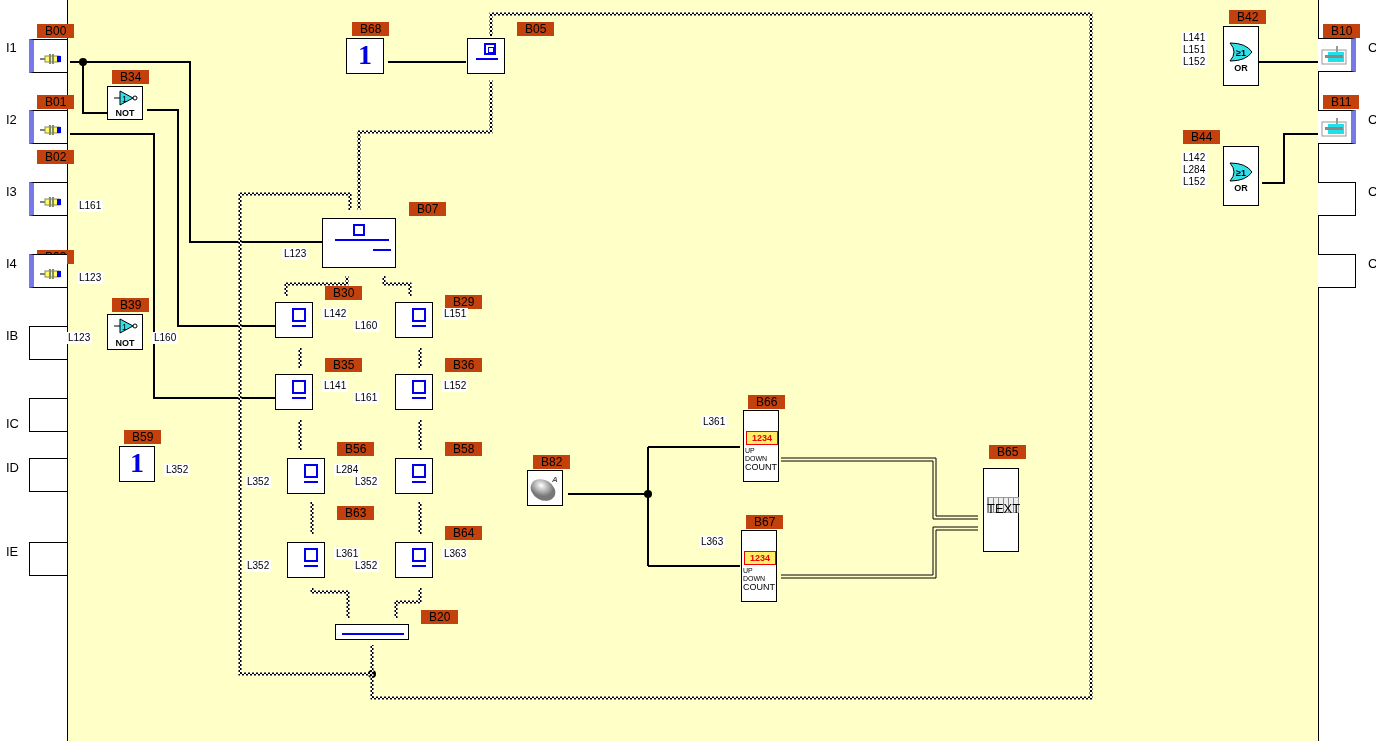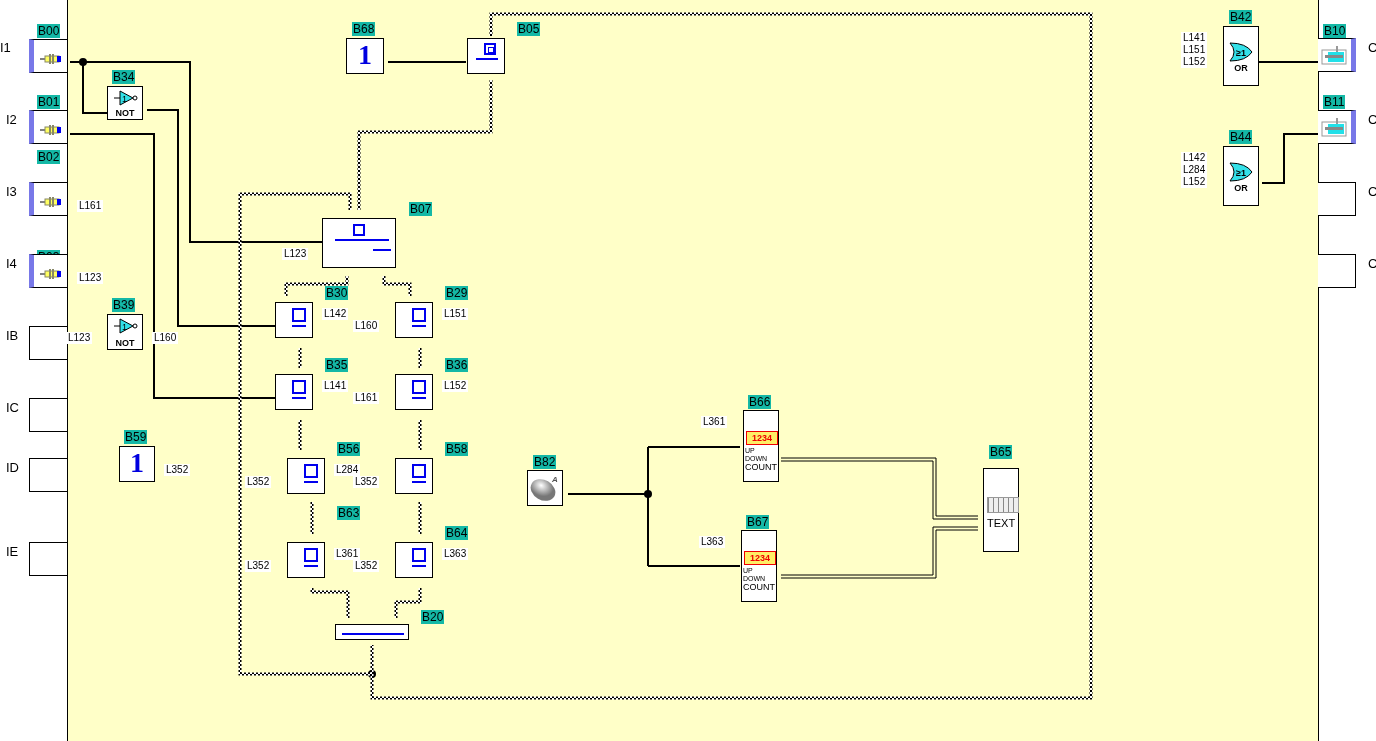--- a/index.html
+++ b/index.html
@@ -5,36 +5,36 @@
   html,body{margin:0;padding:0;}
   body{width:1376px;height:741px;position:relative;overflow:hidden;background:#fff;font-family:"Liberation Sans",sans-serif;}
   #canvas{position:absolute;left:67px;top:0;width:1250px;height:741px;background:#ffffc8;border-left:1px solid #000;border-right:1px solid #000;}
   svg#wires{position:absolute;left:0;top:0;width:1376px;height:741px;pointer-events:none;}
   .io-label{position:absolute;font-size:13px;color:#000;}
   .io-box{position:absolute;width:38px;height:34px;background:#fff;border:1px solid #000;box-sizing:border-box;}
   .io-box.in{border-right:none;}
   .io-box.out{border-left:none;}
   .io-box.in.active{border-left:5px solid #7878e8;}
   .io-box.out.active{border-right:5px solid #7878e8;}
-  .blk-label{position:absolute;font-size:12px;color:#000;background:#14b8a6;line-height:14px;padding:0 1px;}
+  .blk-label{position:absolute;font-size:12px;color:#000;background:#c2410c;line-height:14px;padding:0 8px;}
   .blk{position:absolute;background:#fff;border:1px solid #000;box-sizing:border-box;}
   .wl{position:absolute;font-size:10px;color:#000;background:#fff;line-height:12px;padding:0 2px;}
   .const-1{font-family:"Liberation Serif",serif;font-weight:bold;color:#0000e0;font-size:28px;text-align:center;line-height:32px;}
   .gate-txt{position:absolute;left:0;right:0;bottom:1px;text-align:center;font-size:9px;font-weight:bold;}
   .cnt-disp{position:absolute;left:2px;top:20px;width:30px;height:12px;background:#ffee66;border:1px solid #e00;color:#e00;font-size:9px;font-weight:bold;text-align:center;line-height:12px;}
   .cnt-txt{position:absolute;left:1px;top:36px;font-size:7px;line-height:8px;}
   .cnt-txt b{font-size:9px;font-weight:normal;display:block;}
 </style>
 </head>
 <body>
 
 <div id="canvas"></div>
 
 <div>
-  <span class="io-label" style="left:0;top:40px">I1</span>
+  <span class="io-label" style="left:6px;top:40px">I1</span>
   <span class="blk-label" style="left:37px;top:24px">B00</span>
   <div class="io-box in active" style="left:29px;top:39px">
       <span style="position:absolute;left:6px;top:10px;width:22px;height:10px;"><svg width="22" height="10">
           <line x1="0" y1="5" x2="6" y2="5" stroke="#000"></line>
           <rect x="5" y="2" width="14" height="6" fill="#ffff60" stroke="#886"></rect>
           <rect x="9" y="0" width="2" height="10" fill="#886"></rect>
           <rect x="12" y="0" width="2" height="10" fill="#886"></rect>
           <rect x="17" y="2" width="4" height="6" fill="#00e"></rect>
         </svg></span>
     </div>
@@ -72,21 +72,21 @@
           <rect x="5" y="2" width="14" height="6" fill="#ffff60" stroke="#886"></rect>
           <rect x="9" y="0" width="2" height="10" fill="#886"></rect>
           <rect x="12" y="0" width="2" height="10" fill="#886"></rect>
           <rect x="17" y="2" width="4" height="6" fill="#00e"></rect>
         </svg></span>
     </div>
   <span class="wl" style="left:77px;top:272px">L123</span>
 
   <span class="io-label" style="left:6px;top:328px">IB</span>
   <div class="io-box in" style="left:29px;top:326px"></div>
-  <span class="io-label" style="left:6px;top:400px">IC</span>
+  <span class="io-label" style="left:6px;top:416px">IC</span>
   <div class="io-box in" style="left:29px;top:398px"></div>
   <span class="io-label" style="left:6px;top:460px">ID</span>
   <div class="io-box in" style="left:29px;top:458px"></div>
   <span class="io-label" style="left:6px;top:544px">IE</span>
   <div class="io-box in" style="left:29px;top:542px"></div>
 </div>
 
 <div>
   <span class="blk-label" style="left:1323px;top:24px">B10</span>
   <div class="io-box out active" style="left:1318px;top:38px">
@@ -213,21 +213,21 @@
 </div>
 <span class="wl" style="left:282px;top:248px">L123</span>
 
 <span class="blk-label" style="left:325px;top:286px">B30</span>
 <div class="blk" style="left:275px;top:302px;width:38px;height:36px">
     <span style="position:absolute;left:16px;top:5px;width:14px;height:14px;border:2px solid #00e;box-sizing:border-box;"></span>
     <span style="position:absolute;left:16px;top:22px;width:14px;height:2px;background:#00e"></span>
   </div>
 <span class="wl" style="left:322px;top:308px">L142</span>
 
-<span class="blk-label" style="left:445px;top:286px">B29</span>
+<span class="blk-label" style="left:445px;top:295px">B29</span>
 <div class="blk" style="left:395px;top:302px;width:38px;height:36px">
     <span style="position:absolute;left:16px;top:5px;width:14px;height:14px;border:2px solid #00e;box-sizing:border-box;"></span>
     <span style="position:absolute;left:16px;top:22px;width:14px;height:2px;background:#00e"></span>
   </div>
 <span class="wl" style="left:353px;top:320px">L160</span>
 <span class="wl" style="left:442px;top:308px">L151</span>
 
 <span class="blk-label" style="left:325px;top:358px">B35</span>
 <div class="blk" style="left:275px;top:374px;width:38px;height:36px">
     <span style="position:absolute;left:16px;top:5px;width:14px;height:14px;border:2px solid #00e;box-sizing:border-box;"></span>
@@ -303,36 +303,36 @@
 <span class="blk-label" style="left:746px;top:515px">B67</span>
 <div class="blk" style="left:741px;top:530px;width:36px;height:72px">
   <div class="cnt-disp">1234</div>
   <div class="cnt-txt"><span>UP DOWN</span><b>COUNT</b></div>
 </div>
 <span class="wl" style="left:699px;top:536px">L363</span>
 
 <span class="blk-label" style="left:989px;top:445px">B65</span>
 <div class="blk" style="left:983px;top:468px;width:36px;height:84px">
   <span style="position:absolute;left:3px;top:28px;width:30px;height:14px;background:repeating-linear-gradient(90deg,#888 0 1px,#eee 1px 5px),#eee;border:1px solid #999;"></span>
-  <span style="position:absolute;left:3px;top:48px;font-size:11px">TEXT</span>
+  <span style="position:absolute;left:3px;top:32px;font-size:13px">TEXT</span>
 </div>
 
 <span class="blk-label" style="left:1229px;top:10px">B42</span>
 <div class="blk" style="left:1223px;top:26px;width:36px;height:60px">
   <svg style="position:absolute;left:4px;top:14px" width="28" height="22">
       <path d="M2,2 Q10,11 2,20 Q18,20 24,11 Q18,2 2,2Z" fill="#33e0e8" stroke="#000"></path>
       <text x="8" y="15" font-size="9" font-weight="bold" font-family="Liberation Sans, sans-serif">≥1</text>
     </svg>
   <span class="gate-txt" style="bottom:12px">OR</span>
 </div>
 <span class="wl" style="left:1181px;top:32px;background:#fff">L141</span>
 <span class="wl" style="left:1181px;top:44px">L151</span>
 <span class="wl" style="left:1181px;top:56px">L152</span>
 
-<span class="blk-label" style="left:1229px;top:130px">B44</span>
+<span class="blk-label" style="left:1183px;top:130px">B44</span>
 <div class="blk" style="left:1223px;top:146px;width:36px;height:60px">
   <svg style="position:absolute;left:4px;top:14px" width="28" height="22">
       <path d="M2,2 Q10,11 2,20 Q18,20 24,11 Q18,2 2,2Z" fill="#33e0e8" stroke="#000"></path>
       <text x="8" y="15" font-size="9" font-weight="bold" font-family="Liberation Sans, sans-serif">≥1</text>
     </svg>
   <span class="gate-txt" style="bottom:12px">OR</span>
 </div>
 <span class="wl" style="left:1181px;top:152px">L142</span>
 <span class="wl" style="left:1181px;top:164px">L284</span>
 <span class="wl" style="left:1181px;top:176px">L152</span>

